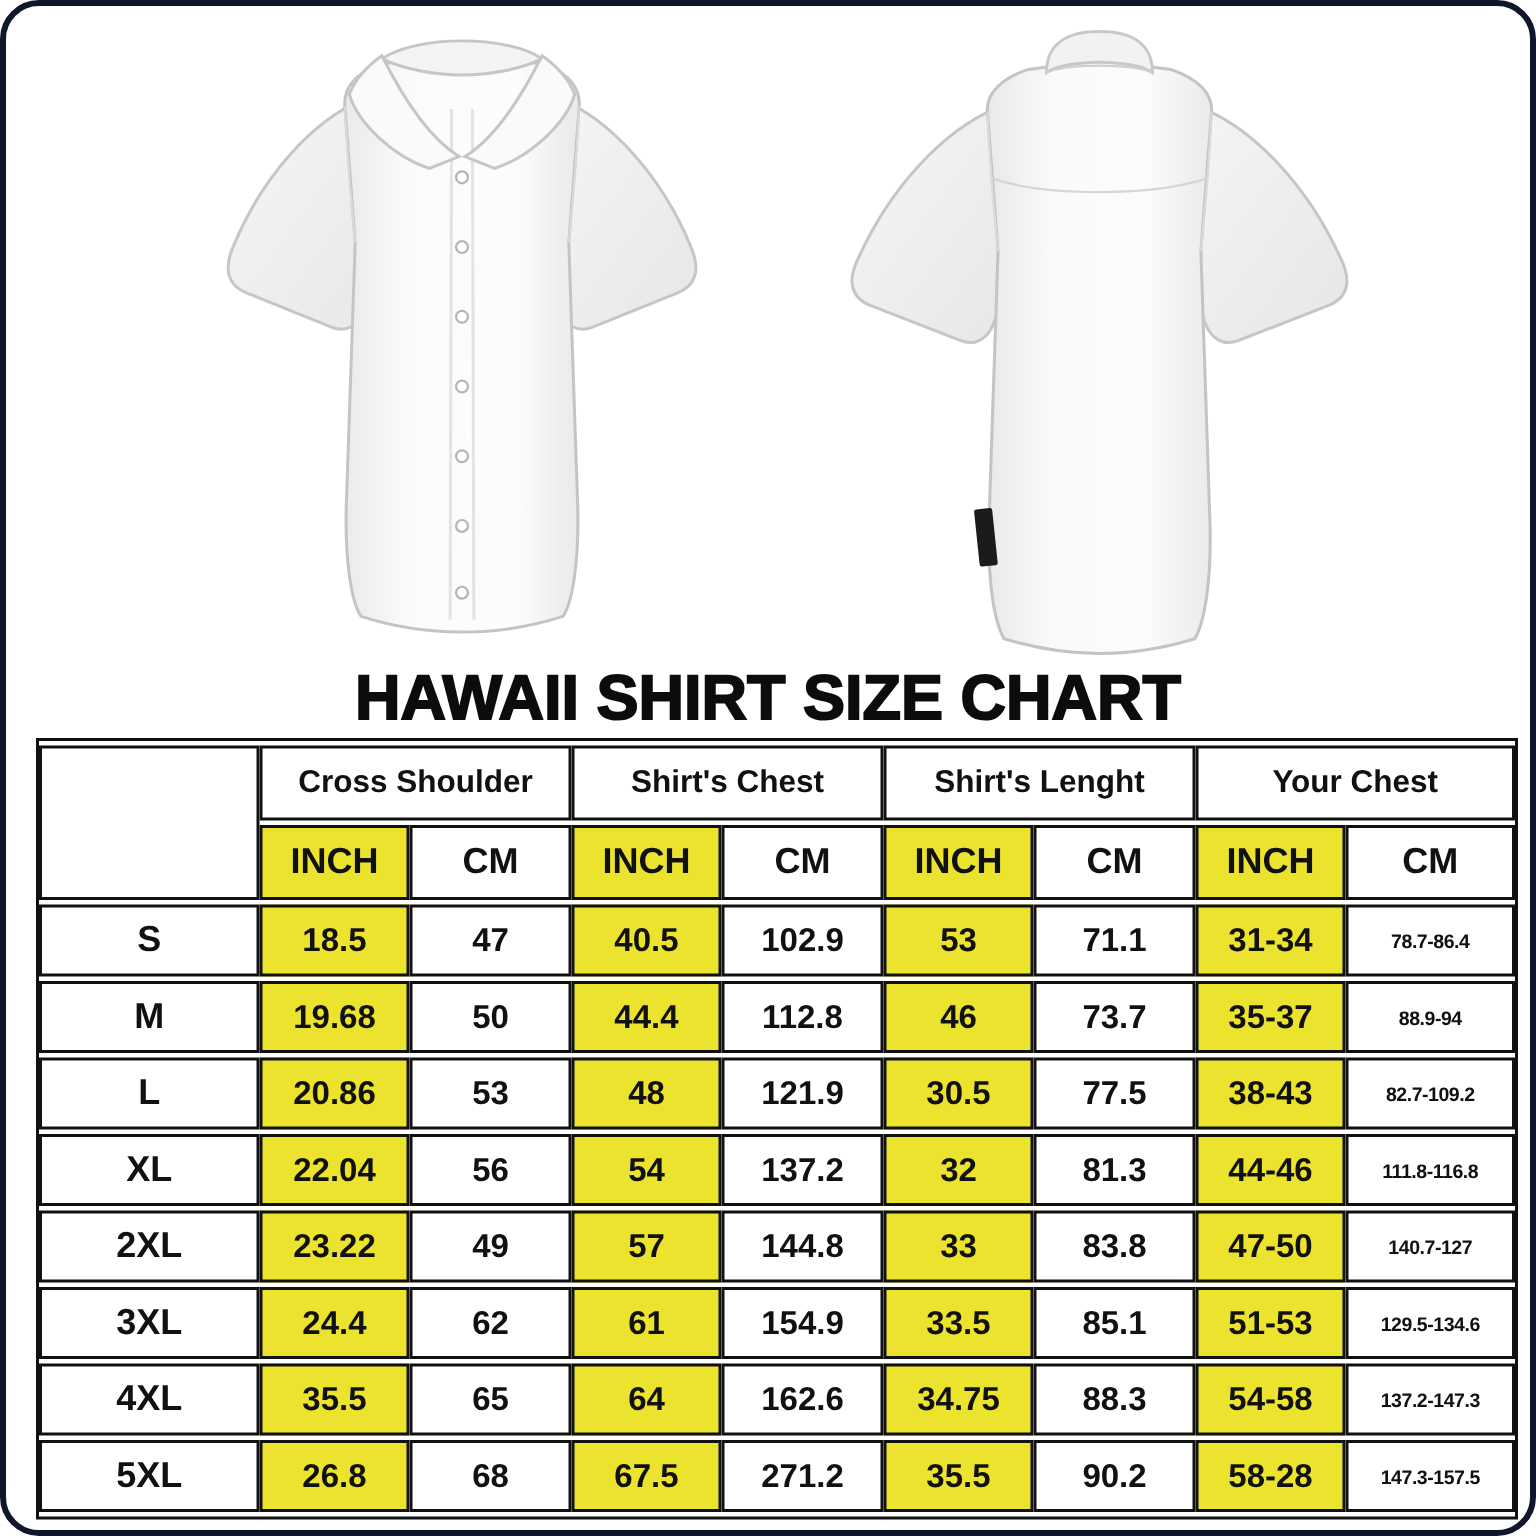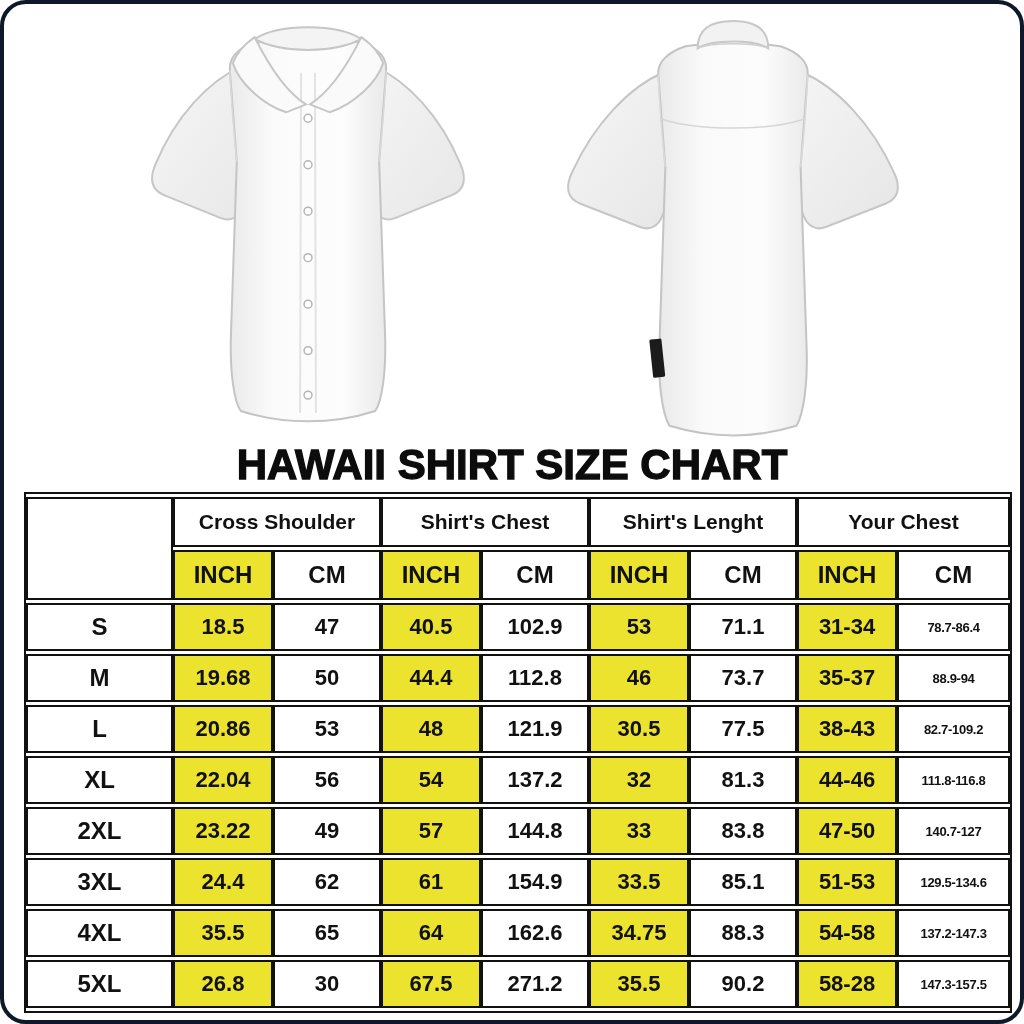--- a/index.html
+++ b/index.html
@@ -238,21 +238,21 @@
           <td class="inch">64</td>
           <td class="cm">162.6</td>
           <td class="inch">34.75</td>
           <td class="cm">88.3</td>
           <td class="inch">54-58</td>
           <td class="cm small">137.2-147.3</td>
         </tr>
         <tr>
           <th class="size">5XL</th>
           <td class="inch">26.8</td>
-          <td class="cm">30</td>
+          <td class="cm">68</td>
           <td class="inch">67.5</td>
           <td class="cm">271.2</td>
           <td class="inch">35.5</td>
           <td class="cm">90.2</td>
           <td class="inch">58-28</td>
           <td class="cm small">147.3-157.5</td>
         </tr>
       </tbody>
   </table>
 

